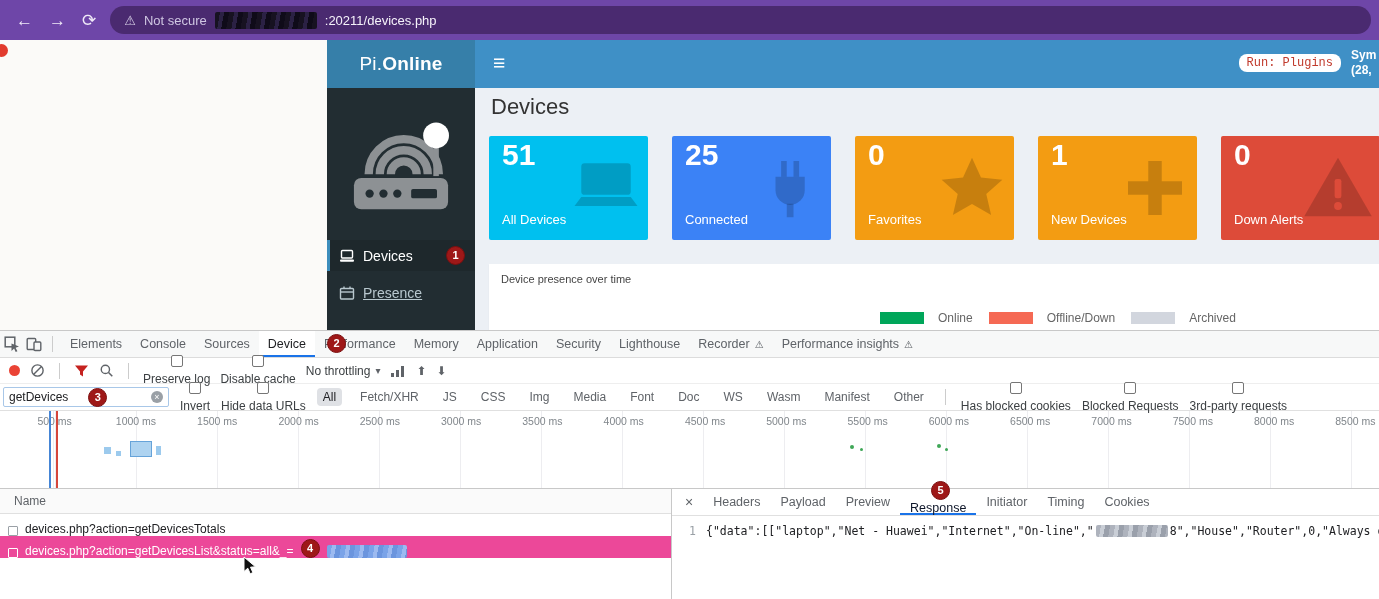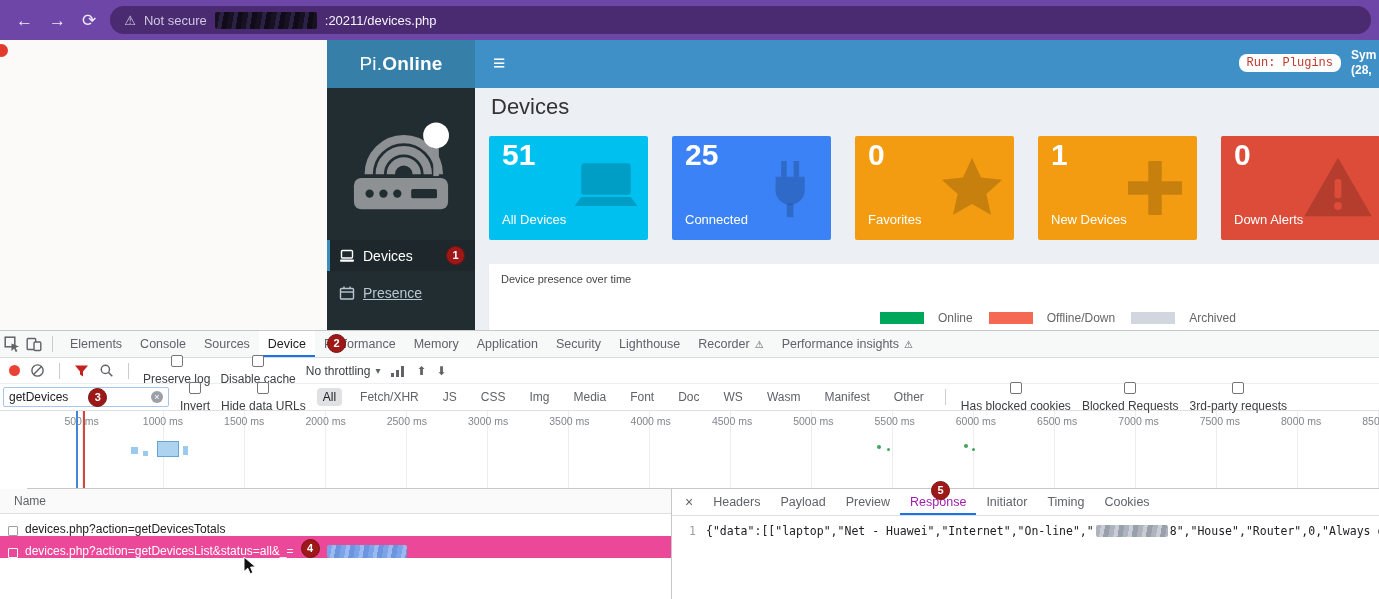--- a/index.html
+++ b/index.html
@@ -69,41 +69,41 @@
   .caret { font-size: 10px; color: #5f6368; }
   .gray-arrow { color: #5f6368; font-size: 12px; }
 
   .filter-row { height: 27px; display: flex; align-items: center; gap: 11px; padding: 0 3px; border-bottom: 1px solid #e0e0e0; color: #5f6368; white-space: nowrap; }
   .filter-input { width: 166px; height: 20px; border: 1px solid #a8c7e8; border-radius: 2px; background: #fff; display: flex; align-items: center; padding: 0 5px; gap: 4px; color: #202124; flex: none; }
   .clear-circle { margin-left: auto; width: 12px; height: 12px; border-radius: 50%; background: #9aa0a6; color: #fff; font-size: 9px; display: flex; align-items: center; justify-content: center; line-height: 1; }
   .types { display: flex; align-items: flex-start; gap: 12px; }
   .type-pill { padding: 2px 6px; border-radius: 4px; }
   .type-pill.sel { background: #dfe1e5; color: #202124; }
 
-  .timeline { position: relative; height: 78px; border-bottom: 1px solid #c8c8c8; background: repeating-linear-gradient(to right, #ededf0 0 1px, transparent 1px 81px); background-position: 55px 0; overflow: hidden; margin-left: 27px; }
+  .timeline { position: relative; height: 78px; border-bottom: 1px solid #c8c8c8; background: repeating-linear-gradient(to right, #ededf0 0 1px, transparent 1px 81px); background-position: 55px 0; overflow: hidden; }
   .tl-labels { position: absolute; left: 14px; top: 4px; display: flex; }
   .tl-label { width: 81.3px; text-align: center; font-size: 10.5px; color: #80868b; flex: none; }
   .mark { position: absolute; }
   .m-cyan { background: #9ccaed; }
   .m-green { background: #3fa757; border-radius: 50%; }
 
   .bottom { position: absolute; left: 0; top: 158px; width: 1379px; height: 111px; display: flex; }
   .req-pane { width: 672px; flex: none; border-right: 1px solid #c8c8c8; background: #fff; }
   .req-header { height: 25px; display: flex; align-items: center; padding: 0 14px; border-bottom: 1px solid #e0e0e0; color: #5f6368; background: #fafafa; }
   .req-row { height: 22px; display: flex; align-items: flex-end; padding: 0 8px; gap: 7px; font-size: 12px; color: #202124; white-space: nowrap; overflow: hidden; cursor: default; }
   .ficon { width: 10px; height: 10px; border: 1px solid #9aa0a6; border-radius: 1px; flex: none; background: transparent; }
   .req-row.sel { background: #ec4899; color: #fff; }
   .req-row.sel .ficon { border-color: #fff; }
   .redact-blue { width: 80px; height: 13px; background: repeating-linear-gradient(100deg, #7aa3e8 0 5px, #9cbaf0 5px 9px, #6b95de 9px 14px); }
 
   .detail-pane { flex: 1; min-width: 0; background: #fff; }
   .detail-tabs { height: 27px; display: flex; align-items: stretch; border-bottom: 1px solid #e0e0e0; color: #5f6368; }
   .close-x { padding: 0 10px 0 13px; display: flex; align-items: center; font-size: 14px; }
   .d-tab { padding: 0 10px; display: flex; align-items: center; font-size: 12.5px; white-space: nowrap; cursor: default; }
-  .d-tab.sel { color: #a21caf; box-shadow: inset 0 -2px 0 #1a73e8; }
+  .d-tab.sel { color: #0f172a; box-shadow: inset 0 -2px 0 #1a73e8; align-items: flex-end; }
   .resp-line { display: flex; align-items: center; padding: 8px 0 0 8px; font-family: "DejaVu Sans Mono", "Liberation Mono", monospace; font-size: 11.5px; color: #202124; white-space: nowrap; overflow: hidden; }
   .lineno { width: 16px; text-align: right; margin-right: 10px; color: #9aa0a6; flex: none; }
   .redact-gray { width: 72px; height: 12px; background: repeating-linear-gradient(100deg, #aeb3bd 0 5px, #c9ced6 5px 9px, #9aa0ab 9px 14px); margin: 0 2px; flex: none; }
 
   .abadge { width: 19px; height: 19px; border-radius: 50%; background: #9e1818; border: 1px solid #7c0f0f; color: #fff; font-size: 11px; font-weight: 700; display: inline-flex; align-items: center; justify-content: center; flex: none; z-index: 30; line-height: 1; }
   .abadge.abs { position: absolute; }
   #badge2 { left: 327px; top: 334px; }
   #badge5 { left: 931px; top: 481px; }
   .badge-in-input { margin-left: 16px; }
   .cursor { position: absolute; left: 243px; top: 556px; z-index: 40; }

